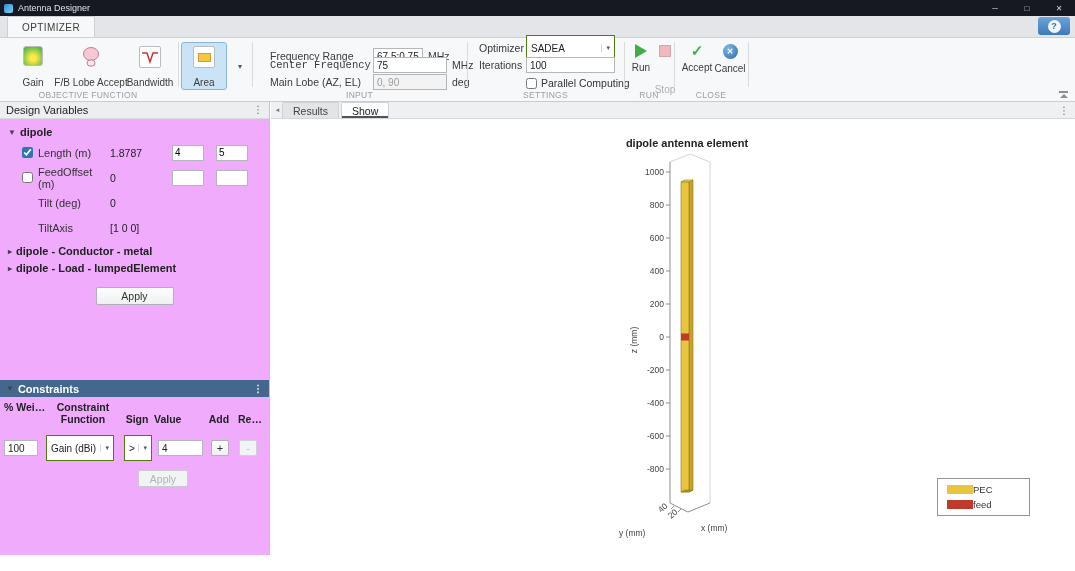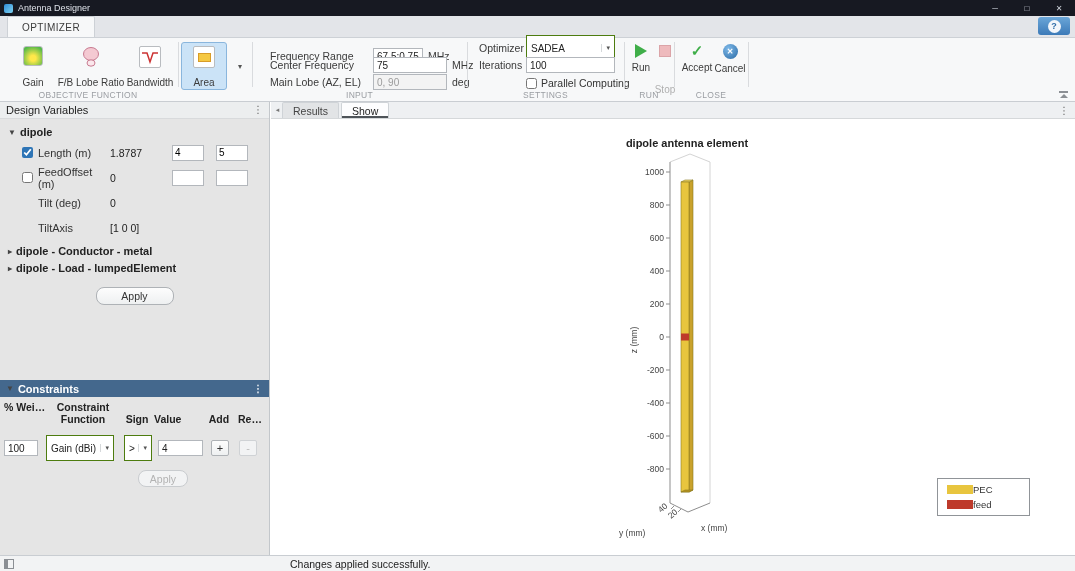--- a/index.html
+++ b/index.html
@@ -44,34 +44,34 @@
   .play-ic { width:0; height:0; border-left:12px solid #3fae49; border-top:7px solid transparent; border-bottom:7px solid transparent; }
   .stop-ic { width:12px; height:12px; background:#eebabd; border:1px solid #dba4a8; margin-top:1px; }
   .check-ic { color:#3fae49; font-size:15px; font-weight:bold; line-height:14px; }
   .cancel-ic { width:15px; height:15px; border-radius:50%; background:radial-gradient(circle at 35% 30%, #7db8e8, #2a6aa5); color:#fff; font-size:8px; font-weight:bold; display:flex; align-items:center; justify-content:center; }
   .ribbon-collapse { position:absolute; right:7px; bottom:3px; display:flex; flex-direction:column; align-items:center; gap:1px; }
   .ribbon-collapse .bar { width:9px; height:2px; background:#8b8f94; }
   .ribbon-collapse .tri { width:0; height:0; border-left:4px solid transparent; border-right:4px solid transparent; border-bottom:4px solid #8b8f94; }
 
   
   .content { position:absolute; top:102px; left:0; right:0; bottom:16px; }
-  .left-panel { position:absolute; top:0; left:0; bottom:0; width:270px; background:#e5e5e5; border-right:1px solid #c3c7cb; }
+  .left-panel { position:absolute; top:0; left:0; bottom:0; width:270px; background:#f0abfc; border-right:1px solid #c3c7cb; }
   .panel-header { height:17px; background:#eceeef; border-bottom:1px solid #d8dadc; display:flex; align-items:center; padding:0 6px; color:#222; }
   .kebab { margin-left:auto; color:#666; font-size:10px; line-height:10px; }
   .group-row { padding:7px 6px 2px 8px; font-weight:bold; color:#222; display:flex; align-items:center; gap:4px; }
   .tri-exp { font-size:8px; color:#444; }
   .dv-grid { display:grid; grid-template-columns:16px 72px 62px 44px 40px; align-items:center; padding-left:22px; }
   .dv-head { height:36px; align-items:end; padding-bottom:3px; font-size:10.5px; color:#222; }
   .dv-head .hc { text-align:center; line-height:1.15; }
   .dv-head .hc span { display:inline-block; width:48px; }
   .dv-row { height:25px; }
   .dv-row .cur { font-size:10.5px; color:#222; }
   .cell-input { width:32px; height:16px; border:1px solid #b3b7bc; background:#fff; font-family:"Liberation Sans",sans-serif; font-size:10px; padding:0 2px; }
   .tree-section { padding:5px 6px 0 8px; font-weight:bold; color:#222; display:flex; align-items:center; gap:4px; }
-  .btn { display:flex; align-items:center; justify-content:center; height:18px; background:linear-gradient(#fdfdfd,#eef0f1); border:1px solid #aeb2b6; border-radius:8px; font-size:10.5px; color:#333; font-family:"Liberation Sans",sans-serif; }
+  .btn { display:flex; align-items:center; justify-content:center; height:18px; background:linear-gradient(#fdfdfd,#eef0f1); border:1px solid #aeb2b6; border-radius:2px; font-size:10.5px; color:#333; font-family:"Liberation Sans",sans-serif; }
   .btn.disabled { color:#b3b3b3; background:#f2f3f4; border-color:#c9cccf; }
   .dv-apply { width:78px; margin:13px auto 0; }
 
   .constraints { position:absolute; top:278px; left:0; right:0; }
   .cn-header { height:17px; background:#44688d; color:#fff; display:flex; align-items:center; gap:4px; padding:0 6px; font-weight:bold; }
   .cn-header .kebab { color:#e8edf2; }
   .cn-heads { display:flex; align-items:flex-end; padding:5px 4px 2px 4px; font-weight:bold; font-size:10.5px; line-height:1.1; color:#222; }
   .cn-controls { display:flex; align-items:center; padding:8px 4px 0 4px; }
   .sq-btn { width:18px; height:16px; display:flex; align-items:center; justify-content:center; background:linear-gradient(#fdfdfd,#eef0f1); border:1px solid #aeb2b6; border-radius:2px; font-size:11px; color:#333; }
   .sq-btn.disabled { color:#bcbcbc; border-color:#cfd2d5; background:#f2f3f4; }
@@ -126,21 +126,21 @@
 
     <div class="big-btn" style="left:10px;width:46px;">
       <span class="gain-ic"></span>
       <span class="lbl">Gain</span>
     </div>
     <div class="big-btn" style="left:58px;width:66px;">
       <svg width="22" height="22">
         <ellipse cx="11" cy="8" rx="7.5" ry="6.5" fill="#f4c9d2" stroke="#c87a90"></ellipse>
         <ellipse cx="11" cy="17" rx="4" ry="3.2" fill="#fbe7ec" stroke="#c87a90"></ellipse>
       </svg>
-      <span class="lbl">F/B Lobe Ratio</span>
+      <span class="lbl">F/B Lobe Accept</span>
     </div>
     <div class="big-btn" style="left:126px;width:48px;">
       <span class="mini-box">
         <svg width="18" height="16">
             <polyline points="1,4 6,4 9,13 12,4 17,4" fill="none" stroke="#cc3333" stroke-width="1.5"></polyline>
           </svg>
       </span>
       <span class="lbl">Bandwidth</span>
     </div>
     <div class="tb-sep" style="left:178px;"></div>
@@ -155,21 +155,21 @@
     </div>
     <div class="tb-label" style="left:0;width:176px;">OBJECTIVE FUNCTION</div>
     <div class="tb-sep" style="left:252px;"></div>
 
     <div class="fld-row" style="left:270px;top:10px;">
       <span class="fld-label" style="width:103px;">Frequency Range</span>
       <input class="tb-input" style="width: 50px;" value="67.5:0.75:82.5">
       <span class="unit" style="margin-left:5px;">MHz</span>
     </div>
     <div class="fld-row" style="left:270px;top:19px;">
-      <span class="fld-label" style="width:103px;">Center Frequency</span>
+      <span class="fld-label" style="width:103px;font-family:Liberation Mono, monospace;">Center Frequency</span>
       <input class="tb-input" style="width: 74px;" value="75">
       <span class="unit" style="margin-left:5px;">MHz</span>
     </div>
     <div class="fld-row" style="left:270px;top:36px;">
       <span class="fld-label" style="width:103px;">Main Lobe (AZ, EL)</span>
       <input class="tb-input" style="width: 74px;" disabled="" value="0, 90">
       <span class="unit" style="margin-left:5px;">deg</span>
     </div>
     <div class="tb-label" style="left:252px;width:215px;">INPUT</div>
     <div class="tb-sep" style="left:467px;"></div>
@@ -379,18 +379,14 @@
           <span class="lg-lbl">PEC</span>
         </div>
         <div class="legend-row">
           <span class="swatch" style="background-color: rgb(190, 58, 43);"></span>
           <span class="lg-lbl">feed</span>
         </div>
       </div>
     </div>
   </div>
 
-  <div class="statusbar">
-    <span class="dock-ic"></span>
-    <span class="status-msg">Changes applied successfully.</span>
-  </div>
 
 </div>
 
 </body></html>

